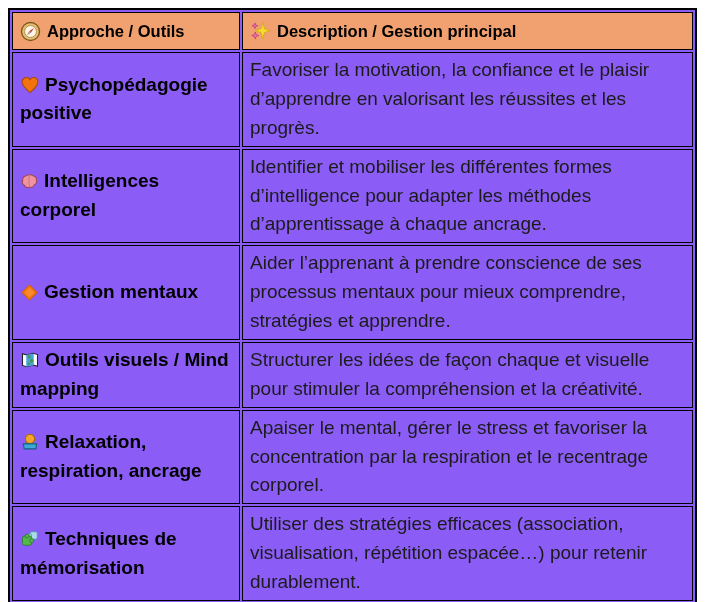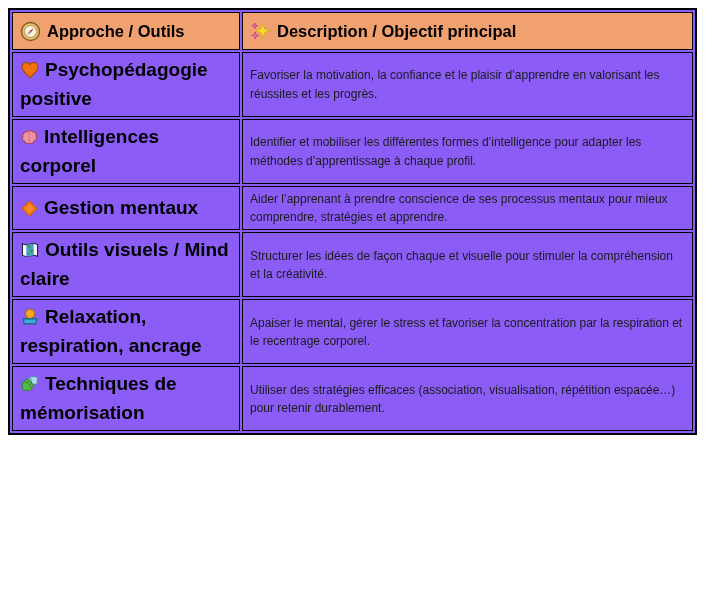--- a/index.html
+++ b/index.html
@@ -25,21 +25,21 @@
     font-size:16.5px;
     font-weight:bold;
     color:#000;
     height:30px;
   }
   .col1{width:212px;}
   td.approach-cell{
     font-weight:bold;font-size:19px;line-height:1.5;color:#000;
   }
   td.desc-cell{
-    font-size:12px;line-height:1.52;color:#1b1b1b;
+    font-size:19px;line-height:1.52;color:#1b1b1b;
   }
   .icon{display:inline-block;vertical-align:-4px;margin-right:5px;line-height:0;}
   th .icon{vertical-align:-5px;margin-right:6px;}
 </style>
 </head>
 <body>
 
 <table class="approaches">
   <thead>
     <tr>
@@ -49,63 +49,63 @@
               <circle cx="12" cy="12" r="6.8" fill="#FDF6E6" stroke="#B08A40" stroke-width="1"></circle>
               <path d="M8 16 L11.2 11.2 L16 8 L12.8 12.8 Z" fill="#DD3327"></path>
               <path d="M8 16 L11.2 11.2 L12.8 12.8 Z" fill="#9aa0a6"></path>
             </svg></span><span>Approche / Outils</span>
       </th>
       <th>
         <span class="icon"><svg viewBox="0 0 24 24" width="21" height="21">
               <path d="M14.5 2 L16.6 8.9 L23 11 L16.6 13.1 L14.5 20 L12.4 13.1 L6 11 L12.4 8.9 Z" fill="#F8DB2E" stroke="#C9A60B" stroke-width="0.8"></path>
               <path d="M6 12.6 L7.1 15.5 L10 16.6 L7.1 17.7 L6 20.6 L4.9 17.7 L2 16.6 L4.9 15.5 Z" fill="#EA6FB0" stroke="#B03070" stroke-width="0.7"></path>
               <path d="M5.6 2.2 L6.5 4.6 L8.9 5.5 L6.5 6.4 L5.6 8.8 L4.7 6.4 L2.3 5.5 L4.7 4.6 Z" fill="#EA6FB0" stroke="#B03070" stroke-width="0.7"></path>
-            </svg></span><span>Description / Objectif principal</span>
+            </svg></span><span>Description / Gestion principal</span>
       </th>
     </tr>
   </thead>
   <tbody id="rows-body">
   <tr>
     <td class="col1 approach-cell">
       <span class="icon row-icon"><svg viewBox="0 0 24 24" width="20" height="20">
               <path d="M12 21 C8 17.5 2.5 13.5 2.5 8.5 C2.5 5.2 5 3 7.8 3 C9.6 3 11.2 4 12 5.4 C12.8 4 14.4 3 16.2 3 C19 3 21.5 5.2 21.5 8.5 C21.5 13.5 16 17.5 12 21 Z" fill="#F2720C" stroke="#A84A00" stroke-width="1.3"></path>
             </svg></span><span class="approach-label">Psychopédagogie positive</span>
     </td>
     <td class="desc-cell">Favoriser la motivation, la confiance et le plaisir d’apprendre en valorisant les réussites et les progrès.</td>
   </tr>
 
   <tr>
     <td class="col1 approach-cell">
       <span class="icon row-icon"><svg viewBox="0 0 24 24" width="19" height="19">
               <path d="M7 5.2 C9 3 14 2.8 16.4 4.6 C19.4 4.9 21.4 7.5 20.6 10 C21.9 12.5 20.4 15.4 18 16.1 C17.5 18.7 14.5 20.2 12 19.1 C9.5 20.4 6.4 19.2 5.6 16.7 C3.1 15.7 2.1 12.8 3.5 10.6 C2.7 8.1 4.5 5.6 7 5.2 Z" fill="#EF93A1" stroke="#9E4654" stroke-width="1.3"></path>
               <path d="M11.8 4.6 C10.9 8.2 11.3 14.4 12.1 18.9" stroke="#C86A78" stroke-width="1" fill="none"></path>
             </svg></span><span class="approach-label">Intelligences corporel</span>
     </td>
-    <td class="desc-cell">Identifier et mobiliser les différentes formes d’intelligence pour adapter les méthodes d’apprentissage à chaque profil.</td>
+    <td class="desc-cell">Identifier et mobiliser les différentes formes d’intelligence pour adapter les méthodes d’apprentissage à chaque ancrage.</td>
   </tr>
 
   <tr>
     <td class="col1 approach-cell">
       <span class="icon row-icon"><svg viewBox="0 0 24 24" width="19" height="19">
               <path d="M12 2.2 L21.8 12 L12 21.8 L2.2 12 Z" fill="#F2720C" stroke="#C2580A" stroke-width="1"></path>
               <path d="M12 5.6 L18.4 12 L12 18.4 L5.6 12 Z" fill="#F98A2B"></path>
             </svg></span><span class="approach-label">Gestion mentaux</span>
     </td>
     <td class="desc-cell">Aider l’apprenant à prendre conscience de ses processus mentaux pour mieux comprendre, stratégies et apprendre.</td>
   </tr>
 
   <tr>
     <td class="col1 approach-cell">
       <span class="icon row-icon"><svg viewBox="0 0 24 24" width="20" height="20">
               <path d="M3 4.5 L8 6 L16 4 L21 5.5 L21 19.5 L16 18 L8 20 L3 18.5 Z" fill="#ffffff" stroke="#222" stroke-width="1.3"></path>
               <path d="M7.5 5.9 L16.5 4.2 L16.5 18.2 L7.5 20 Z" fill="#4AA3DF"></path>
               <circle cx="11" cy="8.2" r="1.9" fill="#3E9B4F"></circle>
               <circle cx="13.8" cy="13" r="2.3" fill="#3E9B4F"></circle>
               <circle cx="10.4" cy="16.6" r="1.5" fill="#3E9B4F"></circle>
-            </svg></span><span class="approach-label">Outils visuels / Mind claire</span>
+            </svg></span><span class="approach-label">Outils visuels / Mind mapping</span>
     </td>
     <td class="desc-cell">Structurer les idées de façon chaque et visuelle pour stimuler la compréhension et la créativité.</td>
   </tr>
 
   <tr>
     <td class="col1 approach-cell">
       <span class="icon row-icon"><svg viewBox="0 0 24 24" width="20" height="20">
               <circle cx="12" cy="8.2" r="5.6" fill="#F5A52A" stroke="#A86A00" stroke-width="1.3"></circle>
               <path d="M4 14.2 L20 14.2 L19 20.2 L5 20.2 Z" fill="#3FA9D9" stroke="#10617F" stroke-width="1.3"></path>
             </svg></span><span class="approach-label">Relaxation, respiration, ancrage</span>

